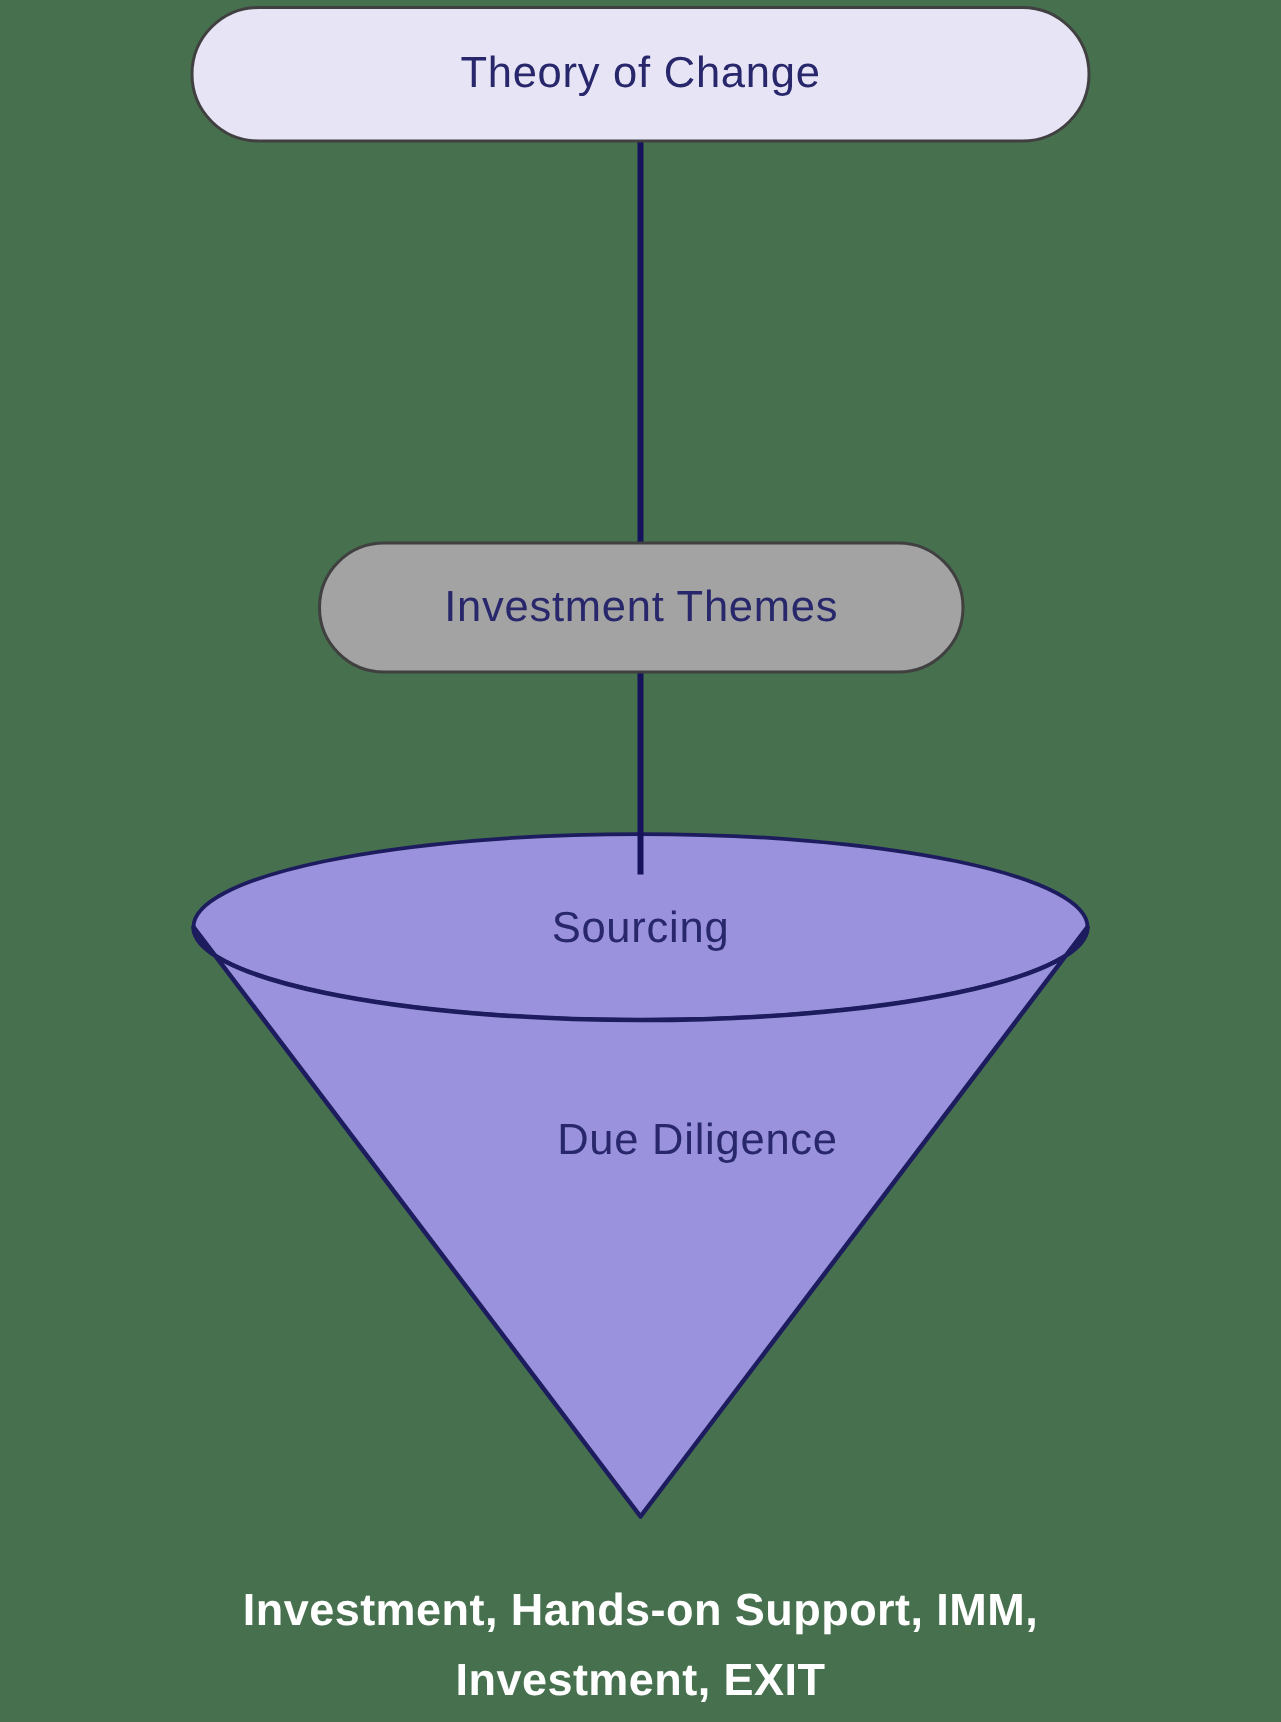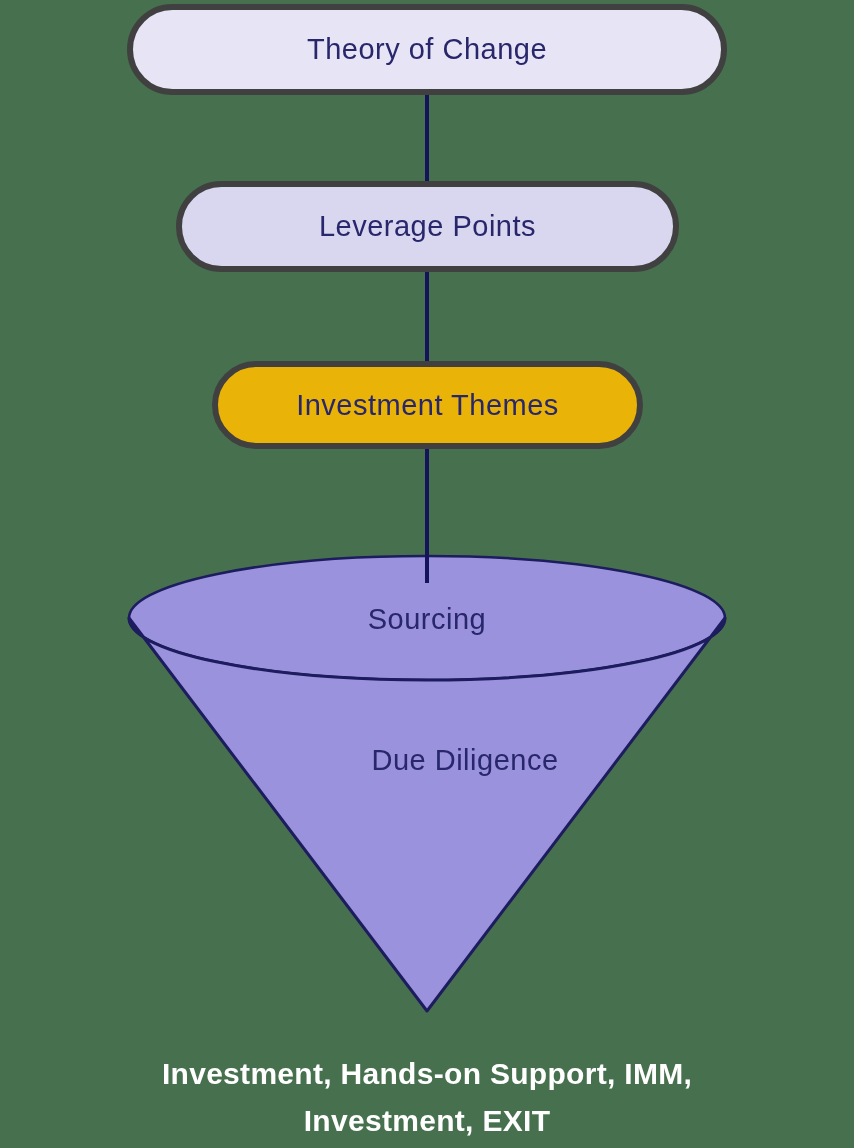--- a/index.html
+++ b/index.html
@@ -17,21 +17,21 @@
   .diagram-svg {
     position: absolute;
     left: 0;
     top: 0;
     width: 854px;
     height: 1148px;
   }
   .pill {
     position: absolute;
     box-sizing: border-box;
-    border: 6px solid #404040;
+    border: 2px solid #404040;
     border-radius: 46px;
     display: flex;
     align-items: center;
     justify-content: center;
     color: #28276B;
     font-size: 29px;
     font-weight: 400;
     letter-spacing: 0.5px;
   }
   .pill-1 { left: 127px; top: 4px;   width: 600px; height: 91px; background: #E6E4F5; }
@@ -86,25 +86,22 @@
 
     <path class="cone-shape" d="M 129 618 A 298 62 0 0 0 725 618 L 427 1011 Z" fill="#9A92DC"></path>
 
     <line class="connector" x1="427" y1="48" x2="427" y2="583"></line>
   </svg>
 
   <div class="pill pill-1" style="background: rgb(230, 228, 245);">
     <span>Theory of Change</span>
   </div>
 
-  <div class="pill pill-2" style="background: rgb(217, 214, 240);">
-    <span>Leverage Points</span>
-  </div>
 
-  <div class="pill pill-3" style="background: #eab308;">
+  <div class="pill pill-3" style="background: #a3a3a3;">
     <span>Investment Themes</span>
   </div>
 
   <div class="funnel-label label-sourcing">Sourcing</div>
 
   <div class="funnel-label label-due-diligence">Due Diligence</div>
 
   <div class="caption">
     <div>Investment, Hands-on Support, IMM,</div>
     <div>Investment, EXIT</div>

